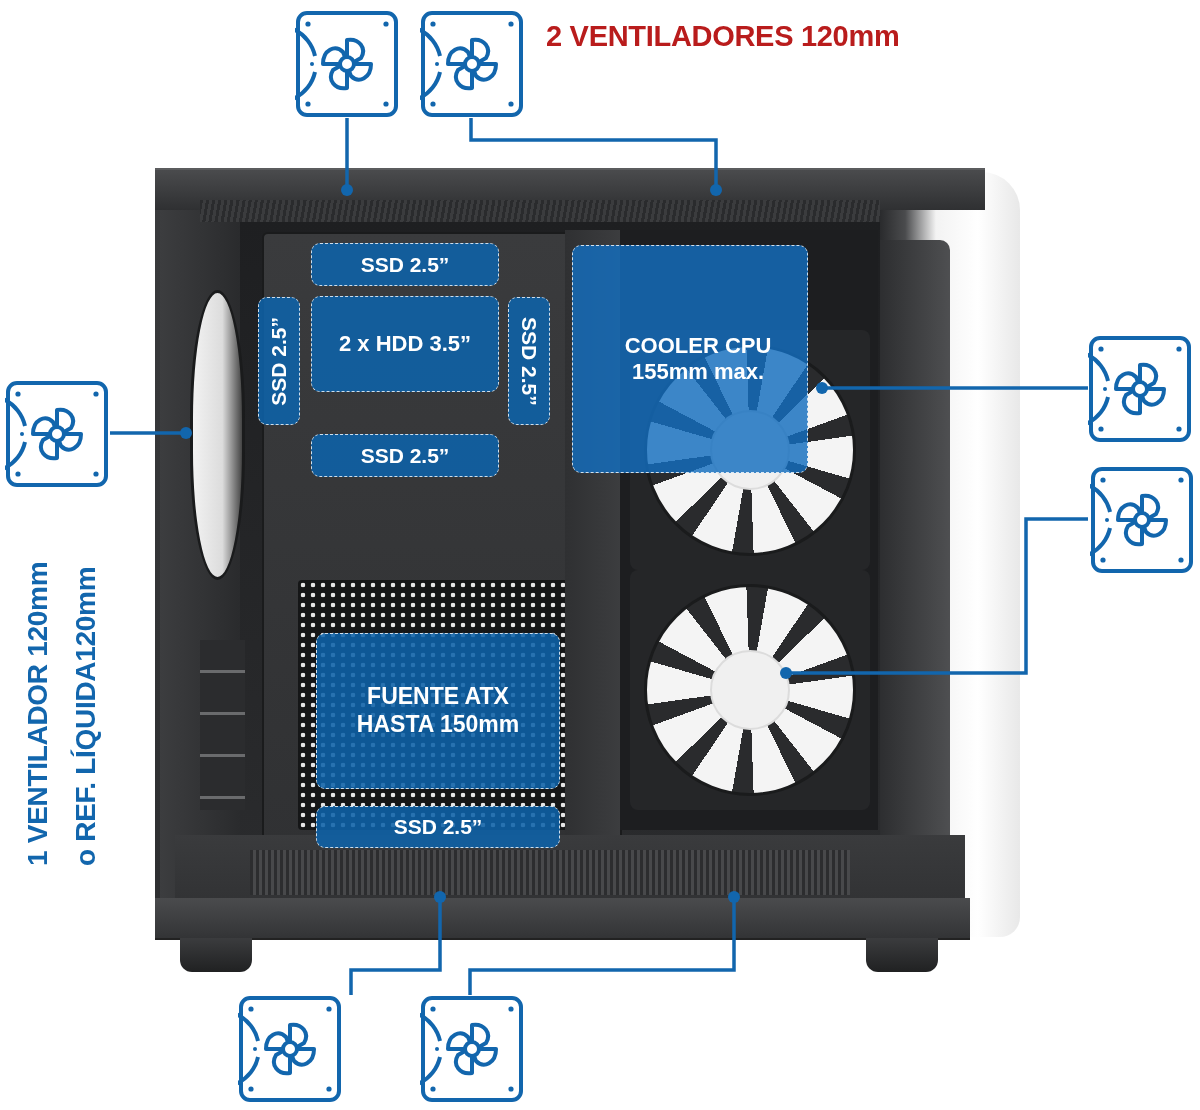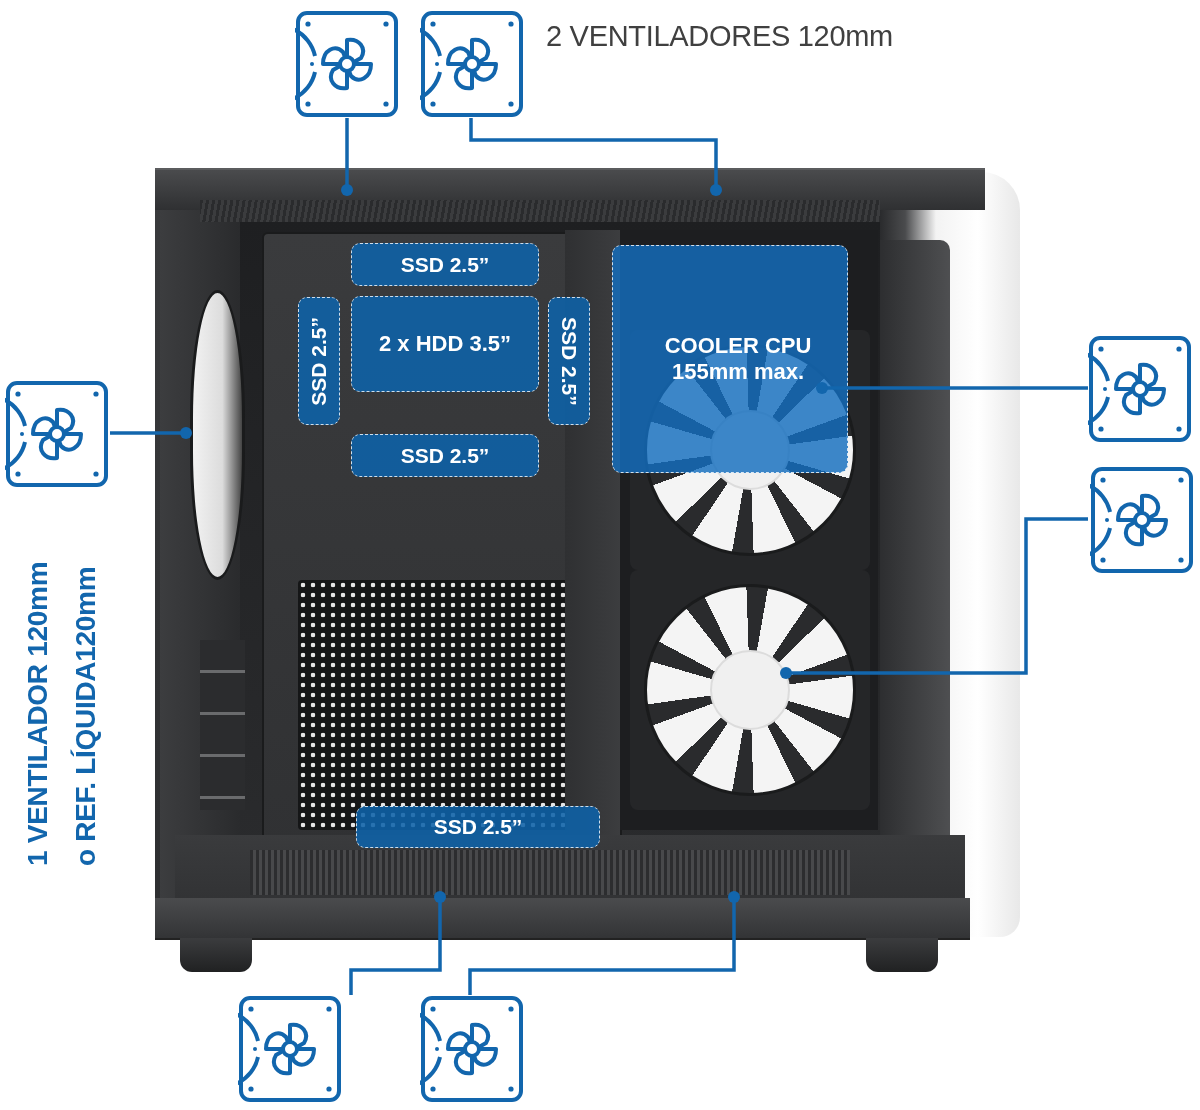--- a/index.html
+++ b/index.html
@@ -2,21 +2,21 @@
 <html><head>
 <meta charset="utf-8">
 <style>
   * { box-sizing: border-box; margin: 0; padding: 0; }
   html, body { width: 1200px; height: 1110px; background: #ffffff; overflow: hidden; }
   body { position: relative; font-family: "Liberation Sans", "DejaVu Sans", sans-serif; }
 
   .stage { position: absolute; left: 0; top: 0; width: 1200px; height: 1110px; }
 
   
-  .headline { position: absolute; color: #404040; font-weight: normal; white-space: nowrap; letter-spacing: -0.3px; }
+  .headline { position: absolute; color: #b91c1c; font-weight: bold; white-space: nowrap; letter-spacing: -0.3px; }
   .hl-top-1 { left: 546px; top: 20px; font-size: 29px; }
   .hl-top-2 { left: 541px; top: 66px; font-size: 29px; }
   .vertical-label {
     position: absolute; color: #1266ad; font-weight: bold; font-size: 28px; white-space: nowrap;
     transform-origin: left top; transform: rotate(-90deg); letter-spacing: -0.3px;
   }
   .vl-1 { left: 22px; top: 866px; }
   .vl-2 { left: 70px; top: 866px; }
 
   
@@ -120,21 +120,21 @@
     border-radius: 0 0 12px 12px;
   }
   .foot-l { left: 180px; }
   .foot-r { left: 866px; }
 
   
   .spec-box {
     position: absolute; background: rgba(14, 98, 168, 0.88);
     border: 1.5px dashed rgba(255,255,255,0.8); border-radius: 9px;
     color: #ffffff; font-weight: bold; display: flex; flex-direction: column;
-    align-items: center; justify-content: center; text-align: center; line-height: 1.2; margin-left: 40px;
+    align-items: center; justify-content: center; text-align: center; line-height: 1.2;
   }
   .spec-box.transparent { background: rgba(20, 110, 190, 0.82); padding-left: 16px; }
   .spec-box .line { display: block; white-space: nowrap; }
   .vert-text { writing-mode: vertical-rl; white-space: nowrap; }
   .vert-text.up { transform: rotate(180deg); }
 
   
   svg.connectors { position: absolute; left: 0; top: 0; width: 1200px; height: 1110px; pointer-events: none; }
 </style>
 </head>
@@ -180,20 +180,24 @@
   </div>
   <div class="spec-box" style="left:508px; top:297px; width:42px; height:128px; font-size:21px;">
     <span class="vert-text">SSD 2.5”</span>
   </div>
   <div class="spec-box" style="left:311px; top:434px; width:188px; height:43px; font-size:21px;">
     <span class="line">SSD 2.5”</span>
   </div>
   <div class="spec-box transparent" style="left:572px; top:245px; width:236px; height:228px; font-size:22px;">
     <span class="line">COOLER CPU</span>
     <span class="line">155mm max.</span>
+  </div>
+  <div class="spec-box" style="left:316px; top:633px; width:244px; height:156px; font-size:23px;">
+    <span class="line">FUENTE ATX</span>
+    <span class="line">HASTA 150mm</span>
   </div>
   <div class="spec-box" style="left:316px; top:806px; width:244px; height:42px; font-size:21px;">
     <span class="line">SSD 2.5”</span>
   </div>
 
   <svg class="connectors" viewBox="0 0 1200 1110">
     <g stroke="#1266ad" stroke-width="3.5" fill="none">
       <polyline points="347,118 347,190"></polyline>
       <polyline points="471,118 471,140 716,140 716,190"></polyline>
       <polyline points="110,433 186,433"></polyline>

